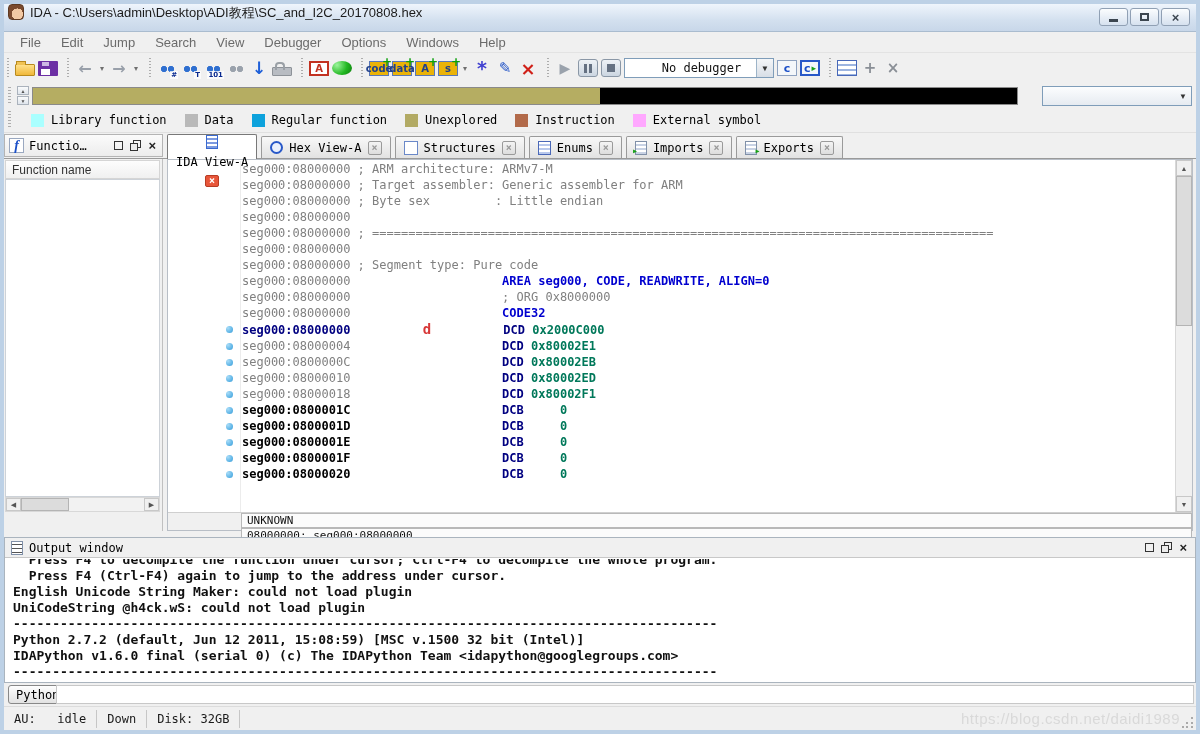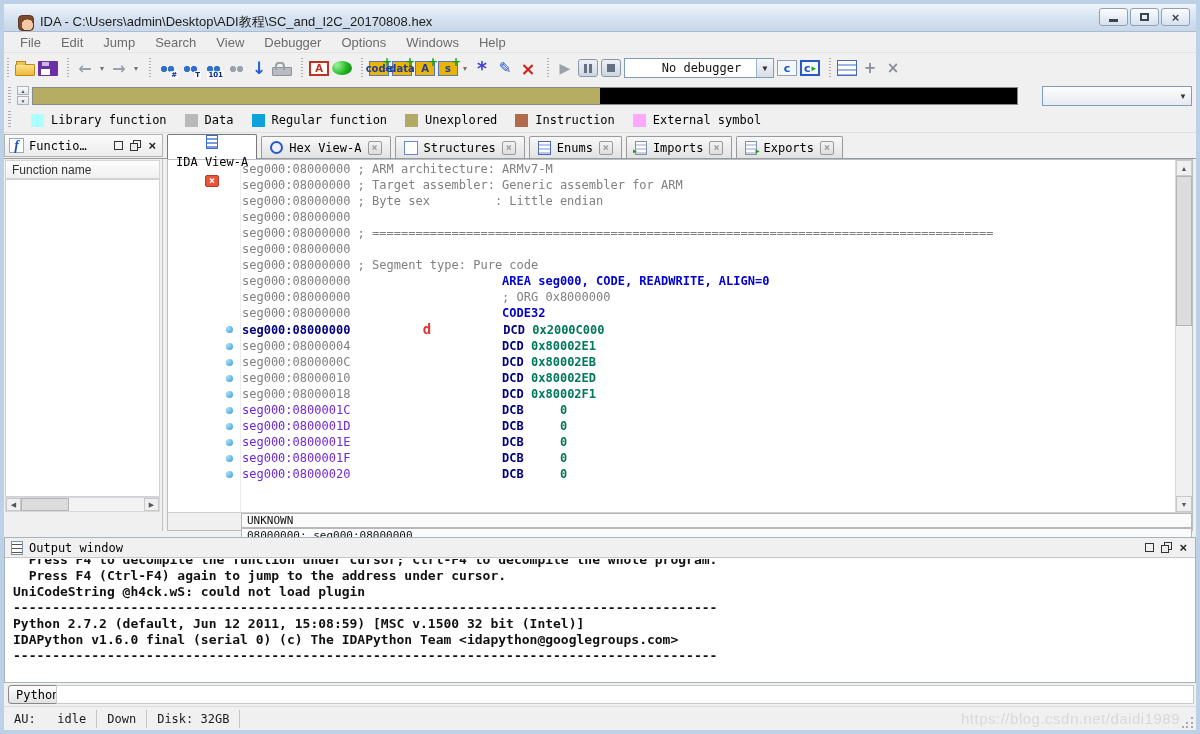--- a/index.html
+++ b/index.html
@@ -3,21 +3,21 @@
 <meta charset="utf-8">
 <style>
   html,body{margin:0;padding:0;background:#e8e8e8;}
   *{box-sizing:border-box;}
   .win{position:relative;width:1200px;height:734px;border:4px solid #bdd1e6;background:#f0f0f0;
        font-family:"Liberation Sans",sans-serif;overflow:hidden;}
 
   
   .titlebar{position:absolute;top:0;left:0;right:0;height:28px;
     background:linear-gradient(#eff5fc,#d3e0ef 60%,#c8d7e9);border-bottom:1px solid #aabccf;
-    display:flex;align-items:flex-end;padding-left:14px;}
+    display:flex;align-items:flex-start;padding-left:4px;}
   .app-icon{width:16px;height:16px;border-radius:4px;margin-right:6px;
     background:radial-gradient(circle at 60% 65%,#f2c9a4 0 45%,#7a4a2e 46%);border:1px solid #5e3a22;}
   .titletext{font-size:13px;color:#1b1b1b;}
   .winbtns{position:absolute;right:6px;top:4px;display:flex;gap:2px;}
   .wbtn{width:29px;height:18px;border:1px solid #90a0b4;border-radius:3px;
     background:linear-gradient(#fbfdfe,#d6e1ef);display:flex;align-items:center;justify-content:center;}
   .wbtn .dash{width:9px;height:3px;background:#3c4650;margin-top:7px;}
   .wbtn .box{width:9px;height:8px;border:2px solid #3c4650;background:transparent;}
   .wbtn .xx{font-size:13px;font-weight:bold;color:#3c4650;line-height:1;}
 
@@ -144,21 +144,21 @@
     font-size:7px;color:#555;display:flex;align-items:center;justify-content:center;}
   .hsbtn.left{left:0;} .hsbtn.right{right:0;}
   .hsthumb{position:absolute;left:15px;top:0;bottom:0;width:48px;background:#dcdcdc;border:1px solid #b4b4b4;}
 
   .disasm{position:absolute;left:163px;top:0;right:3px;bottom:0;background:#fff;border:1px solid #b8bec6;}
   .dlines{position:absolute;left:0;top:1px;right:18px;bottom:18px;overflow:hidden;}
   .dlines::before{content:"";position:absolute;left:72px;top:0;bottom:0;width:1px;background:#ececec;}
   .dline{position:relative;white-space:pre;font-family:"DejaVu Sans Mono",monospace;font-size:12px;line-height:16px;padding-left:74px;color:#808080;}
   .dot{position:absolute;left:58px;top:5px;width:7px;height:7px;border-radius:50%;
     background:radial-gradient(circle at 2px 2px,#a8dcf8,#56b0e4 70%,#3a94cc);}
-  .a-g{color:#808080;} .a-n{color:#000080;font-weight:bold;} .a-o{color:#6d28d9;font-weight:normal;}
+  .a-g{color:#808080;} .a-n{color:#000080;font-weight:bold;} .a-o{color:#000000;font-weight:bold;}
   .p-c{color:#808080;} .p-k{color:#0000cf;font-weight:bold;} .p-m{color:#000080;font-weight:bold;}
   .p-v{color:#00785a;font-weight:bold;} .p-r{color:#d83838;font-weight:bold;font-size:14px;}
   .vscroll{position:absolute;right:0;top:0;width:17px;bottom:18px;background:#f0f0f0;border-left:1px solid #d8d8d8;}
   .vsbtn{position:absolute;left:0;right:0;height:16px;background:#f0f0f0;border:1px solid #c8c8c8;
     font-size:7px;color:#555;display:flex;align-items:center;justify-content:center;}
   .vsbtn.up{top:0;} .vsbtn.down{bottom:0;}
   .vsthumb{position:absolute;left:0;right:0;top:16px;height:150px;background:#dcdcdc;border:1px solid #b4b4b4;}
   .dstatus{position:absolute;left:0;right:0;bottom:0;height:18px;background:#f0f0f0;border-top:1px solid #cfcfcf;
     display:flex;align-items:stretch;padding-left:73px;font-family:"DejaVu Sans Mono",monospace;font-size:11px;color:#111;flex-direction:column;}
   .dcell{border:1px solid #b8b8b8;background:#fbfbfb;display:flex;align-items:center;padding:0 5px;white-space:pre;}
@@ -410,20 +410,21 @@
       <span class="hdrbtns">
         <span class="ic-max"></span>
         <span class="ic-restore"></span>
         <span class="ic-close">×</span>
       </span>
     </div>
     <div class="outbody">
       <div class="outlines" id="outlines">
           <div class="oline">  Press F4 to decompile the function under cursor; Ctrl-F4 to decompile the whole program.</div>
           <div class="oline">  Press F4 (Ctrl-F4) again to jump to the address under cursor.</div>
+          <div class="oline">English Unicode String Maker: could not load plugin</div>
           <div class="oline">UniCodeString @h4ck.wS: could not load plugin</div>
           <div class="oline">------------------------------------------------------------------------------------------</div>
           <div class="oline">Python 2.7.2 (default, Jun 12 2011, 15:08:59) [MSC v.1500 32 bit (Intel)]</div>
           <div class="oline">IDAPython v1.6.0 final (serial 0) (c) The IDAPython Team &lt;idapython@googlegroups.com&gt;</div>
           <div class="oline">------------------------------------------------------------------------------------------</div>
         </div>
     </div>
   </div>
 
   <div class="pyrow">

